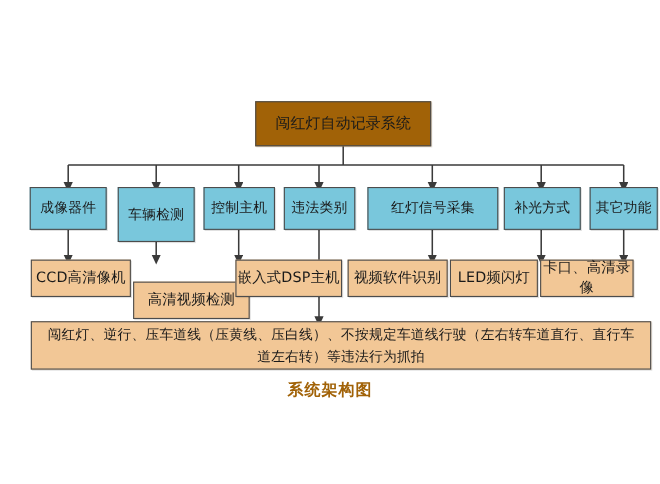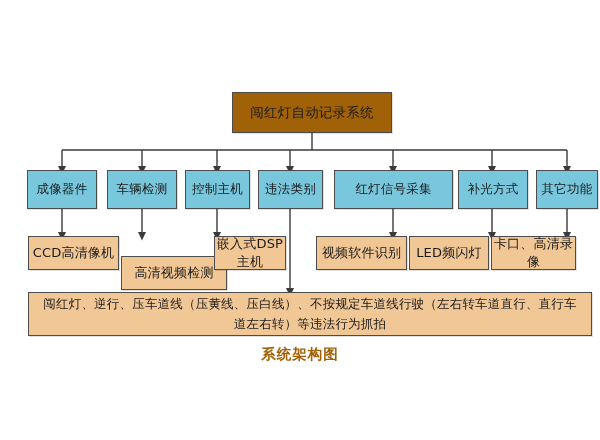--- a/index.html
+++ b/index.html
@@ -121,21 +121,21 @@
     </g>
   </svg>
 
   <div class="node node-root" style="left:232px; top:92px; width:160px; height:41px;">
     <span>闯红灯自动记录系统</span>
   </div>
 
   <div class="node node-cat" style="left:27px;  top:170px; width:70px;  height:39px;">
     <span>成像器件</span>
   </div>
-  <div class="node node-cat" style="left:107px; top:170px; width:70px;  height:39px;">
+  <div class="node node-cat" style="left:107px; top:170px; width:70px;  height:50px;">
     <span>车辆检测</span>
   </div>
   <div class="node node-cat" style="left:185px; top:170px; width:65px;  height:39px;">
     <span>控制主机</span>
   </div>
   <div class="node node-cat" style="left:258px; top:170px; width:65px;  height:39px;">
     <span>违法类别</span>
   </div>
   <div class="node node-cat" style="left:334px; top:170px; width:119px; height:39px;">
     <span>红灯信号采集</span>
@@ -146,21 +146,21 @@
   <div class="node node-cat" style="left:536px; top:170px; width:62px;  height:39px;">
     <span>其它功能</span>
   </div>
 
   <div class="node node-impl" style="left:28px;  top:236px; width:91px;  height:34px;">
     <span>CCD高清像机</span>
   </div>
   <div class="node node-impl" style="left:121px; top:236px; width:106px;  height:34px;margin-top:20px;">
     <span>高清视频检测</span>
   </div>
-  <div class="node node-impl" style="left:214px; top:236px; width:72px;  height:34px;">
+  <div class="node node-impl" style="left:214px; top:236px; width:97px;  height:34px;">
     <span>嵌入式DSP主机</span>
   </div>
   <div class="node node-impl" style="left:409px; top:236px; width:80px;  height:34px;">
     <span>LED频闪灯</span>
   </div>
   <div class="node node-impl" style="left:316px; top:236px; width:91px;  height:34px;">
     <span>视频软件识别</span>
   </div>
   <div class="node node-impl" style="left:491px; top:236px; width:85px; height:34px;">
     <span>卡口、高清录像</span>

